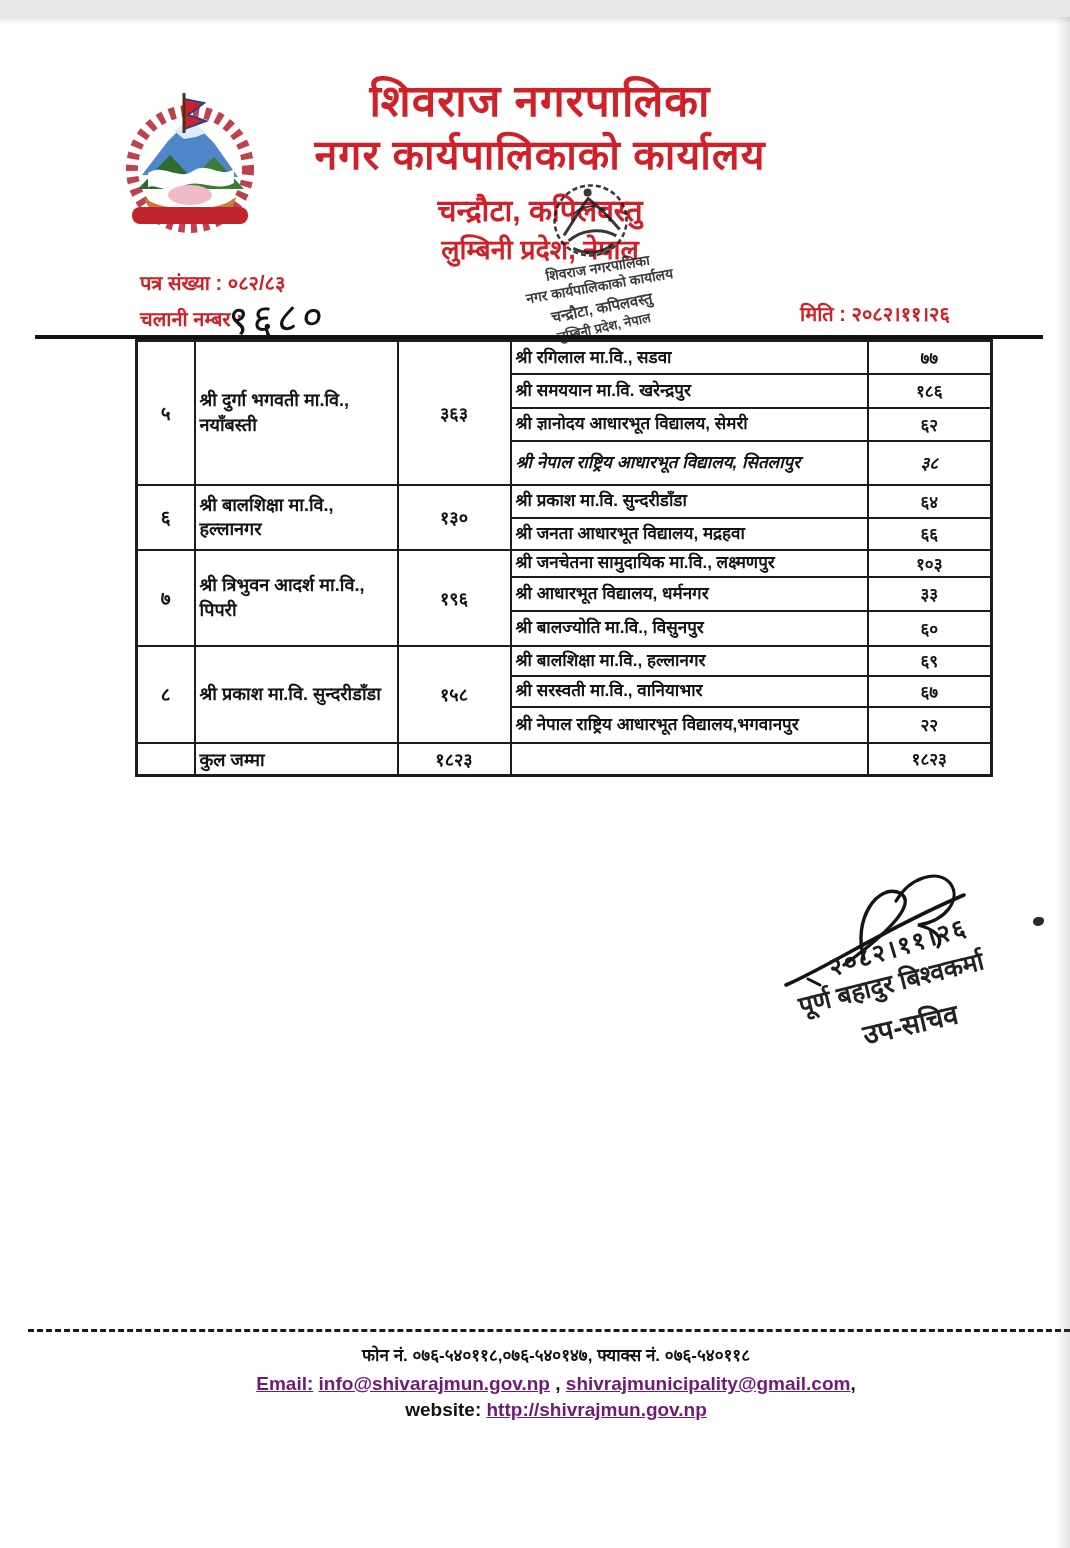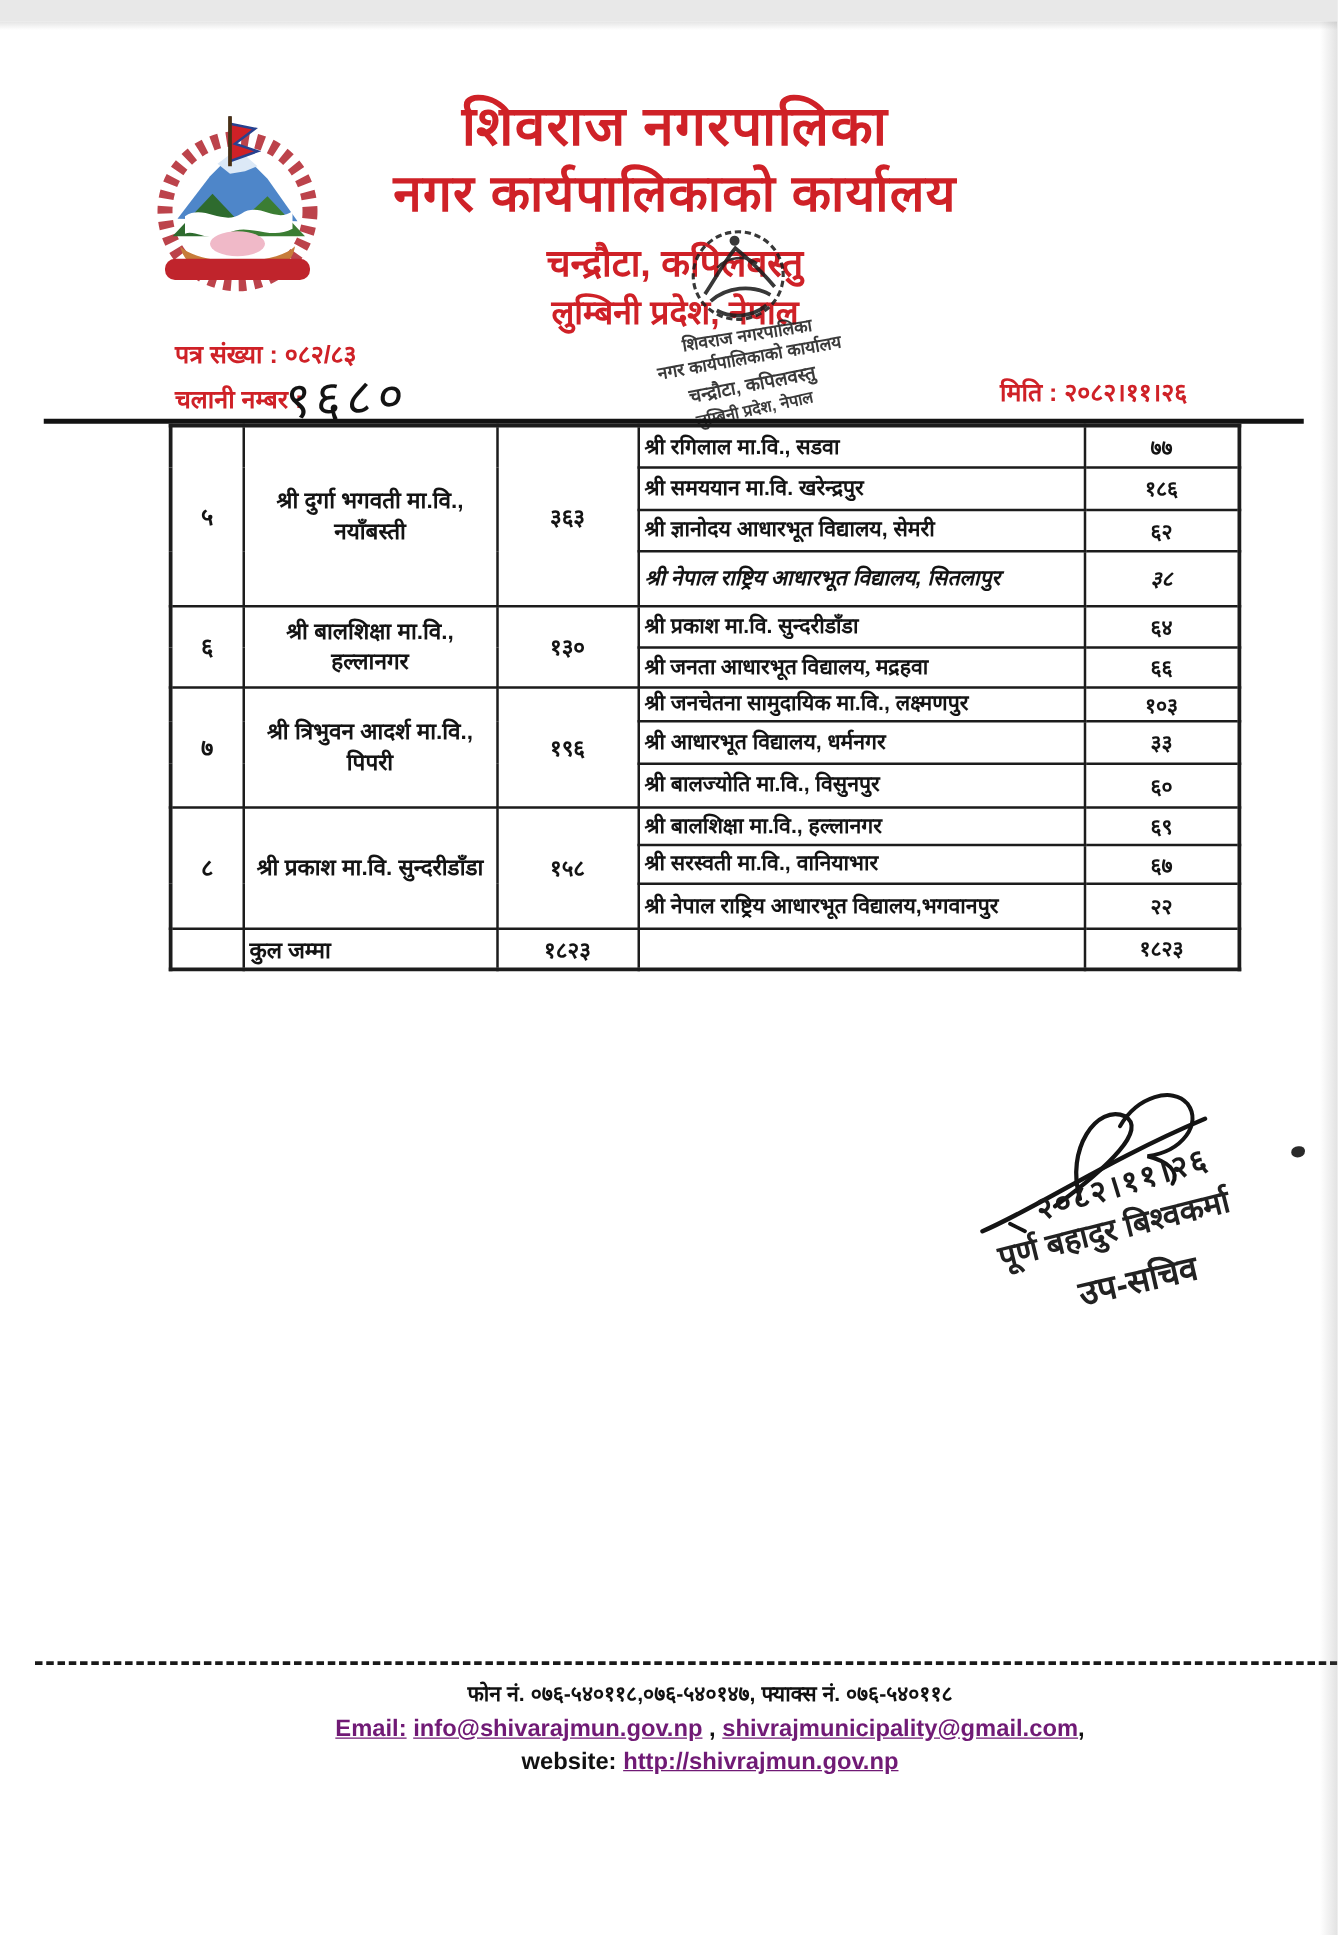--- a/index.html
+++ b/index.html
@@ -50,45 +50,45 @@
   
   table.exam{
     position:absolute;left:135px;top:322px;width:855px;border-collapse:collapse;
     table-layout:fixed;border:3px solid #1c1c1c;
   }
   table.exam td{
     border:2px solid #1c1c1c;font-weight:700;color:#141414;
     padding:1px 4px;vertical-align:middle;overflow:hidden;
   }
   td.c-sn{text-align:center;font-size:19px;}
-  td.c-school{text-align:center;font-size:18px;line-height:1.35;}
+  td.c-school{font-size:18px;line-height:1.35;}
   td.c-total{text-align:center;font-size:18px;}
   td.c-name{text-align:left;font-size:17px;padding-left:8px;line-height:1.25;}
   td.c-count{text-align:center;font-size:17px;}
   td.c-label{text-align:left;font-size:18px;padding-left:8px;}
   tr.rh33{height:33px;} tr.rh34{height:34px;} tr.rh44{height:44px;font-style:italic;}
-  tr.rh32{height:32px;font-family:Liberation Serif, serif;} tr.rh25{height:25px;} tr.rh35{height:35px;}
+  tr.rh32{height:32px;} tr.rh25{height:25px;} tr.rh35{height:35px;}
   tr.rh30{height:30px;} tr.rh31{height:31px;} tr.rh36{height:36px;}
 
   
   .note{position:absolute;left:138px;top:786px;width:855px;font-size:21px;
     font-weight:700;color:#191919;line-height:44px;}
 
   
   .sig-svg{position:absolute;left:768px;top:850px;width:250px;height:140px;}
   .sig-date{position:absolute;left:826px;top:912px;font-size:25px;font-weight:600;color:#1c1c1c;
     transform:rotate(-17deg);letter-spacing:2px;white-space:nowrap;}
   .sig-name{position:absolute;left:796px;top:948px;font-size:25px;font-weight:700;color:#222;
     transform:rotate(-14deg);white-space:nowrap;}
   .sig-post{position:absolute;left:862px;top:988px;font-size:27px;font-weight:700;color:#222;
     transform:rotate(-13deg);white-space:nowrap;}
 
   
   .dashed-rule{position:absolute;left:28px;top:1312px;width:1042px;border-top:3px dashed #1a1a1a;}
-  .footer{position:absolute;left:68px;top:1326px;width:1000px;text-align:center;}
+  .footer{position:absolute;left:56px;top:1326px;width:1000px;text-align:center;}
   .f-phone{font-size:17px;font-weight:700;color:#111;margin-bottom:7px;}
   .f-links{font-size:19px;font-weight:700;color:#111;margin-bottom:4px;}
   .f-web{font-size:19px;font-weight:700;color:#111;}
   .lnk{color:#701a75;text-decoration:underline;}
 </style>
 </head>
 <body>
 
 <div class="page">
 

